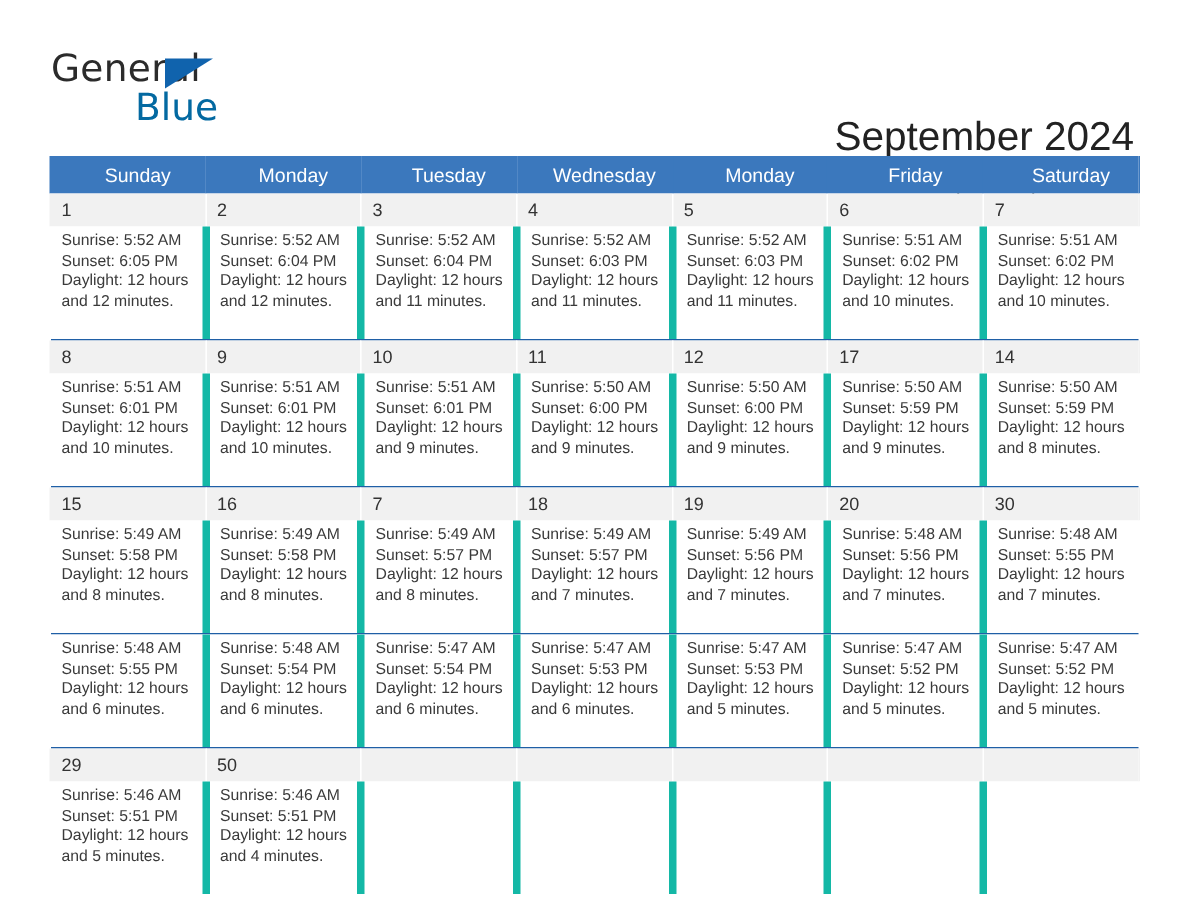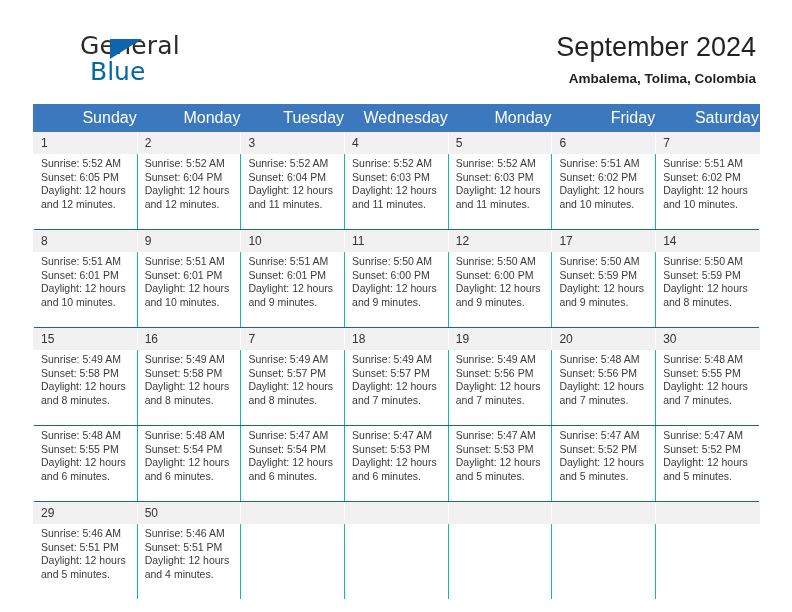--- a/index.html
+++ b/index.html
@@ -39,21 +39,20 @@
   .brand-general {
     position: absolute;
     left: 0;
     top: 0;
     font-size: 25px;
     letter-spacing: 0.2px;
     color: #2b2b2b;
     font-family: "DejaVu Sans", sans-serif;
     font-weight: 400;
     line-height: 26px;
-    margin-left: 46px;
   }
   .brand-triangle {
     position: absolute;
     left: 76px;
     top: 6px;
     width: 0;
     height: 0;
     border-left: 32px solid #1063ad;
     border-bottom: 20px solid transparent;
   }
@@ -73,20 +72,21 @@
     right: 36px;
     top: 30px;
     text-align: right;
   }
   .cal-title {
     font-size: 27px;
     font-weight: 400;
     color: #222222;
     line-height: 34px;
     white-space: nowrap;
+    margin-top: 44px;
   }
   .cal-subtitle {
     margin-top: 7px;
     font-size: 13.5px;
     font-weight: 700;
     color: #222222;
     line-height: 16px;
     white-space: nowrap;
   }
 
@@ -95,23 +95,23 @@
     position: absolute;
     left: 33px;
     top: 104px;
     width: 726px;
     border-collapse: collapse;
     table-layout: fixed;
   }
   .calendar th {
     background: #3b78bd;
     color: #ffffff;
-    font-size: 16px;
+    font-size: 13px;
     font-weight: 400;
-    text-align: right;
+    text-align: center;
     padding: 5px 0 5px 13px;
     height: 12px;
     border-left: 1px solid #3b78bd;
     border-right: 1px solid #3b78bd;
   }
   .week-sep td {
     padding: 0;
     height: 1px;
     background: #1f5fa6;
     line-height: 1px;
@@ -132,21 +132,21 @@
 
   .info-row td {
     background: #ffffff;
     font-size: 10.5px;
     color: #3a3a3a;
     padding: 3px 4px 6px 7px;
     height: 66px;
     vertical-align: top;
     line-height: 13.6px;
     border-left: 1px solid #e9e9e9;
-    border-right: 1px solid #14b8a6;
+    border-right: 5px solid #14b8a6;
   }
   .info-row td.first { border-left: 1px solid #ffffff; }
   .info-row td.last  { border-right: 1px solid #ffffff; }
   .info-row td .line { display: block; white-space: nowrap; }
 </style>
 </head>
 <body>
 
 <div class="page">
 

